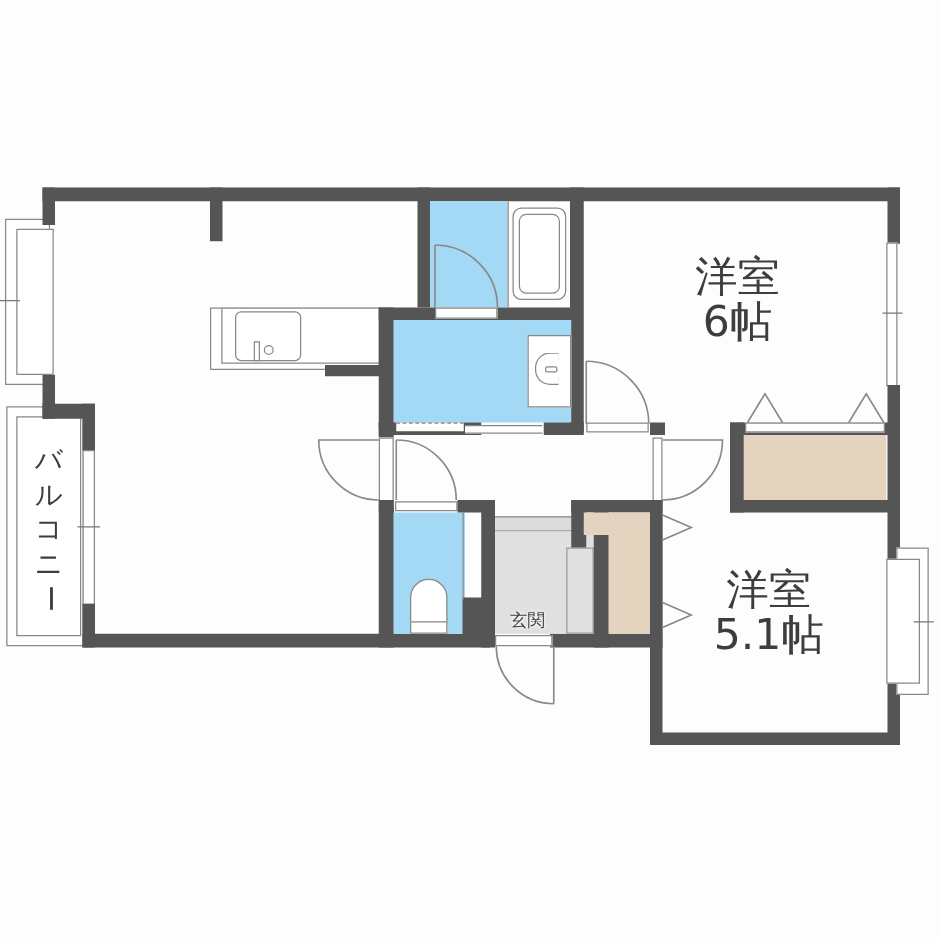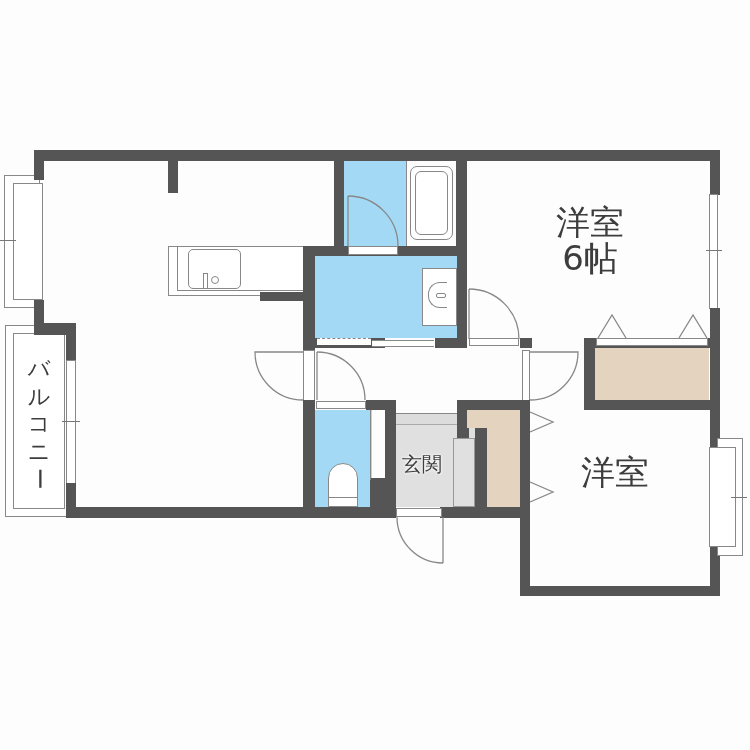--- a/index.html
+++ b/index.html
@@ -5,21 +5,21 @@
   html, body { margin:0; padding:0; background:#fdfdfd; }
   body { width:750px; height:750px; position:relative; overflow:hidden; font-family:"DejaVu Sans", "Liberation Sans", sans-serif; }
   .abs { position:absolute; }
   .wall { position:absolute; background:#555555; }
   .blue { position:absolute; background:#a3d9f5; }
   .tan { position:absolute; background:#e3d3bf; }
   .gray { position:absolute; background:#e0e0e0; }
   .line { position:absolute; border:1.5px solid #888; box-sizing:border-box; background:#ffffff; }
   .label { position:absolute; color:#3d3d3d; text-align:center; line-height:1.05; }
   .room-label { font-size:34px; }
-  .small-label { font-size:20px; }
+  .small-label { font-size:14px;margin-top:36px; }
   svg.overlay { position:absolute; left:0; top:0; width:750px; height:750px; pointer-events:none; }
   .balcony-text { position:absolute; color:#3d3d3d; font-size:22px; width:26px; text-align:center; line-height:1.25; }
 </style>
 </head>
 <body>
 
 <div class="abs" style="left:0;top:0;width:750px;height:750px;">
 
   <div class="line" style="left:5px;top:325px;width:62px;height:192px;"></div>
   <div class="line" style="left:13px;top:333px;width:52px;height:176px;border-width:1px;"></div>
@@ -152,20 +152,21 @@
   <div class="label room-label" style="left:120px;top:366px;width:140px;">
   </div>
 
   <div class="label room-label" style="left:520px;top:205px;width:140px;">
     <div>洋室</div>
     <div>6帖</div>
   </div>
 
   <div class="label room-label" style="left:550px;top:455px;width:130px;">
     <div>洋室</div>
+    <div>5.1帖</div>
   </div>
 
   <div class="label small-label" style="left:396px;top:454px;width:52px;text-shadow:0 0 3px #fff,0 0 3px #fff;">玄関</div>
 
   <div class="balcony-text" style="left:26px;top:355px;">
     <div>バ</div>
     <div>ル</div>
     <div>コ</div>
     <div>ニ</div>
     <div style="transform:rotate(90deg);">ー</div>

